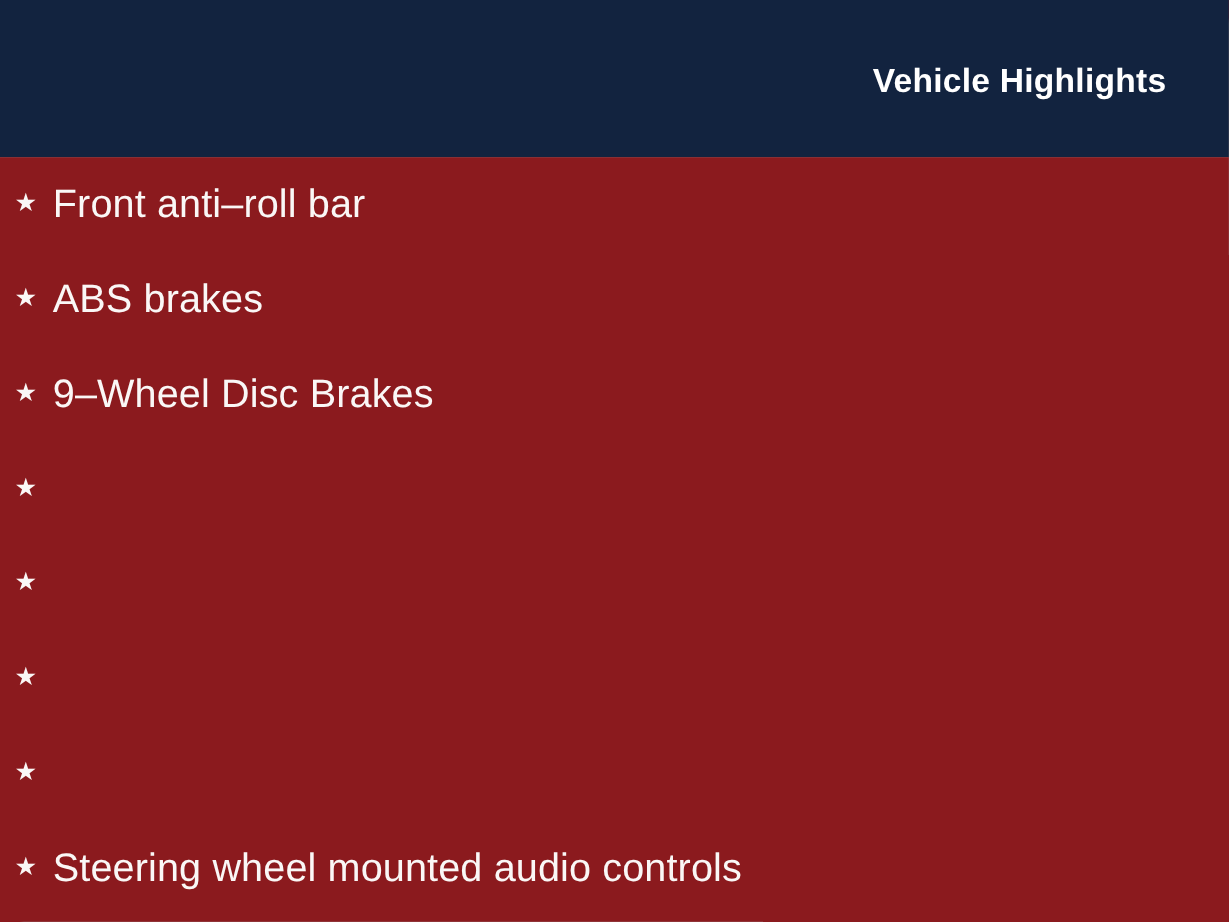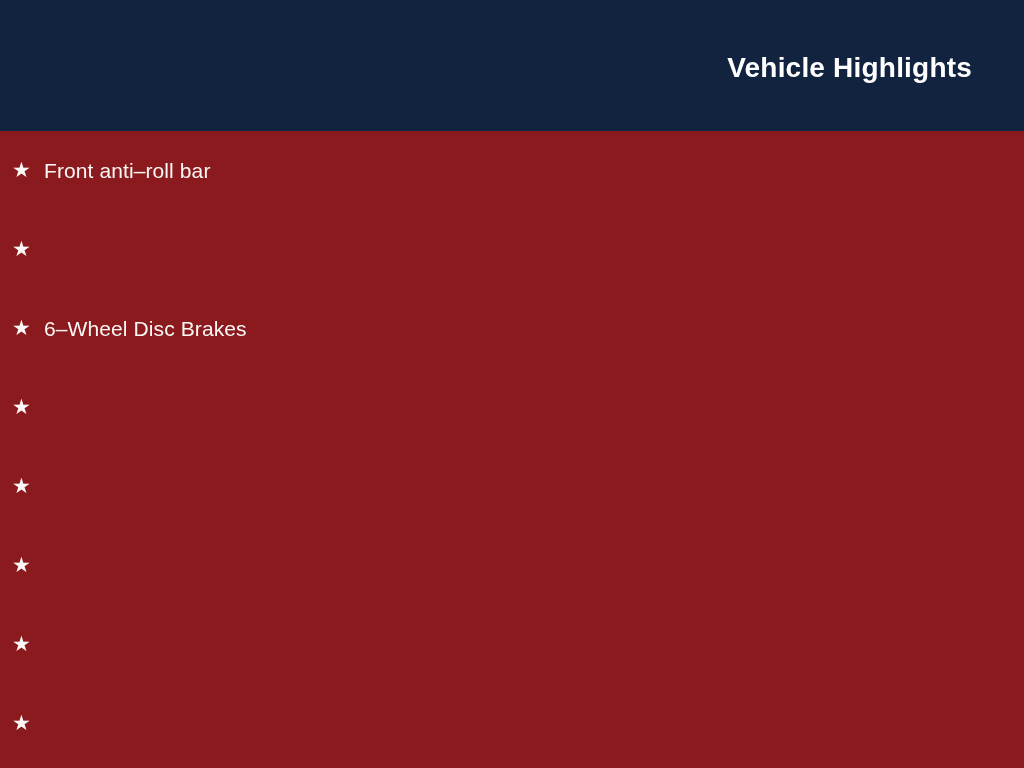--- a/index.html
+++ b/index.html
@@ -73,21 +73,21 @@
     width: 32px;
     color: #FAF7F6;
     font-size: 21px;
     line-height: 1;
     text-align: left;
     position: relative;
     top: -1px;
   }
   .feature-label {
     color: #FAF7F6;
-    font-size: 21px;
+    font-size: 33px;
     font-weight: 300;
     line-height: 1.1;
     letter-spacing: 0.1px;
     white-space: nowrap;
   }
 </style>
 </head>
 <body>
 
 <div class="slide">
@@ -97,36 +97,38 @@
   </div>
 
   <div class="body-area">
     <ul class="feature-list">
         <li class="feature-item">
           <span class="bullet-star">★</span>
           <span class="feature-label">Front anti–roll bar</span>
         </li>
         <li class="feature-item">
           <span class="bullet-star">★</span>
+          <span class="feature-label">ABS brakes</span>
         </li>
         <li class="feature-item">
           <span class="bullet-star">★</span>
-          <span class="feature-label">6–Wheel Disc Brakes</span>
+          <span class="feature-label">9–Wheel Disc Brakes</span>
         </li>
         <li class="feature-item">
           <span class="bullet-star">★</span>
         </li>
         <li class="feature-item">
           <span class="bullet-star">★</span>
         </li>
         <li class="feature-item">
           <span class="bullet-star">★</span>
         </li>
         <li class="feature-item">
           <span class="bullet-star">★</span>
         </li>
         <li class="feature-item">
           <span class="bullet-star">★</span>
+          <span class="feature-label">Steering wheel mounted audio controls</span>
         </li>
       </ul>
   </div>
 
 </div>
 
 </body></html>

